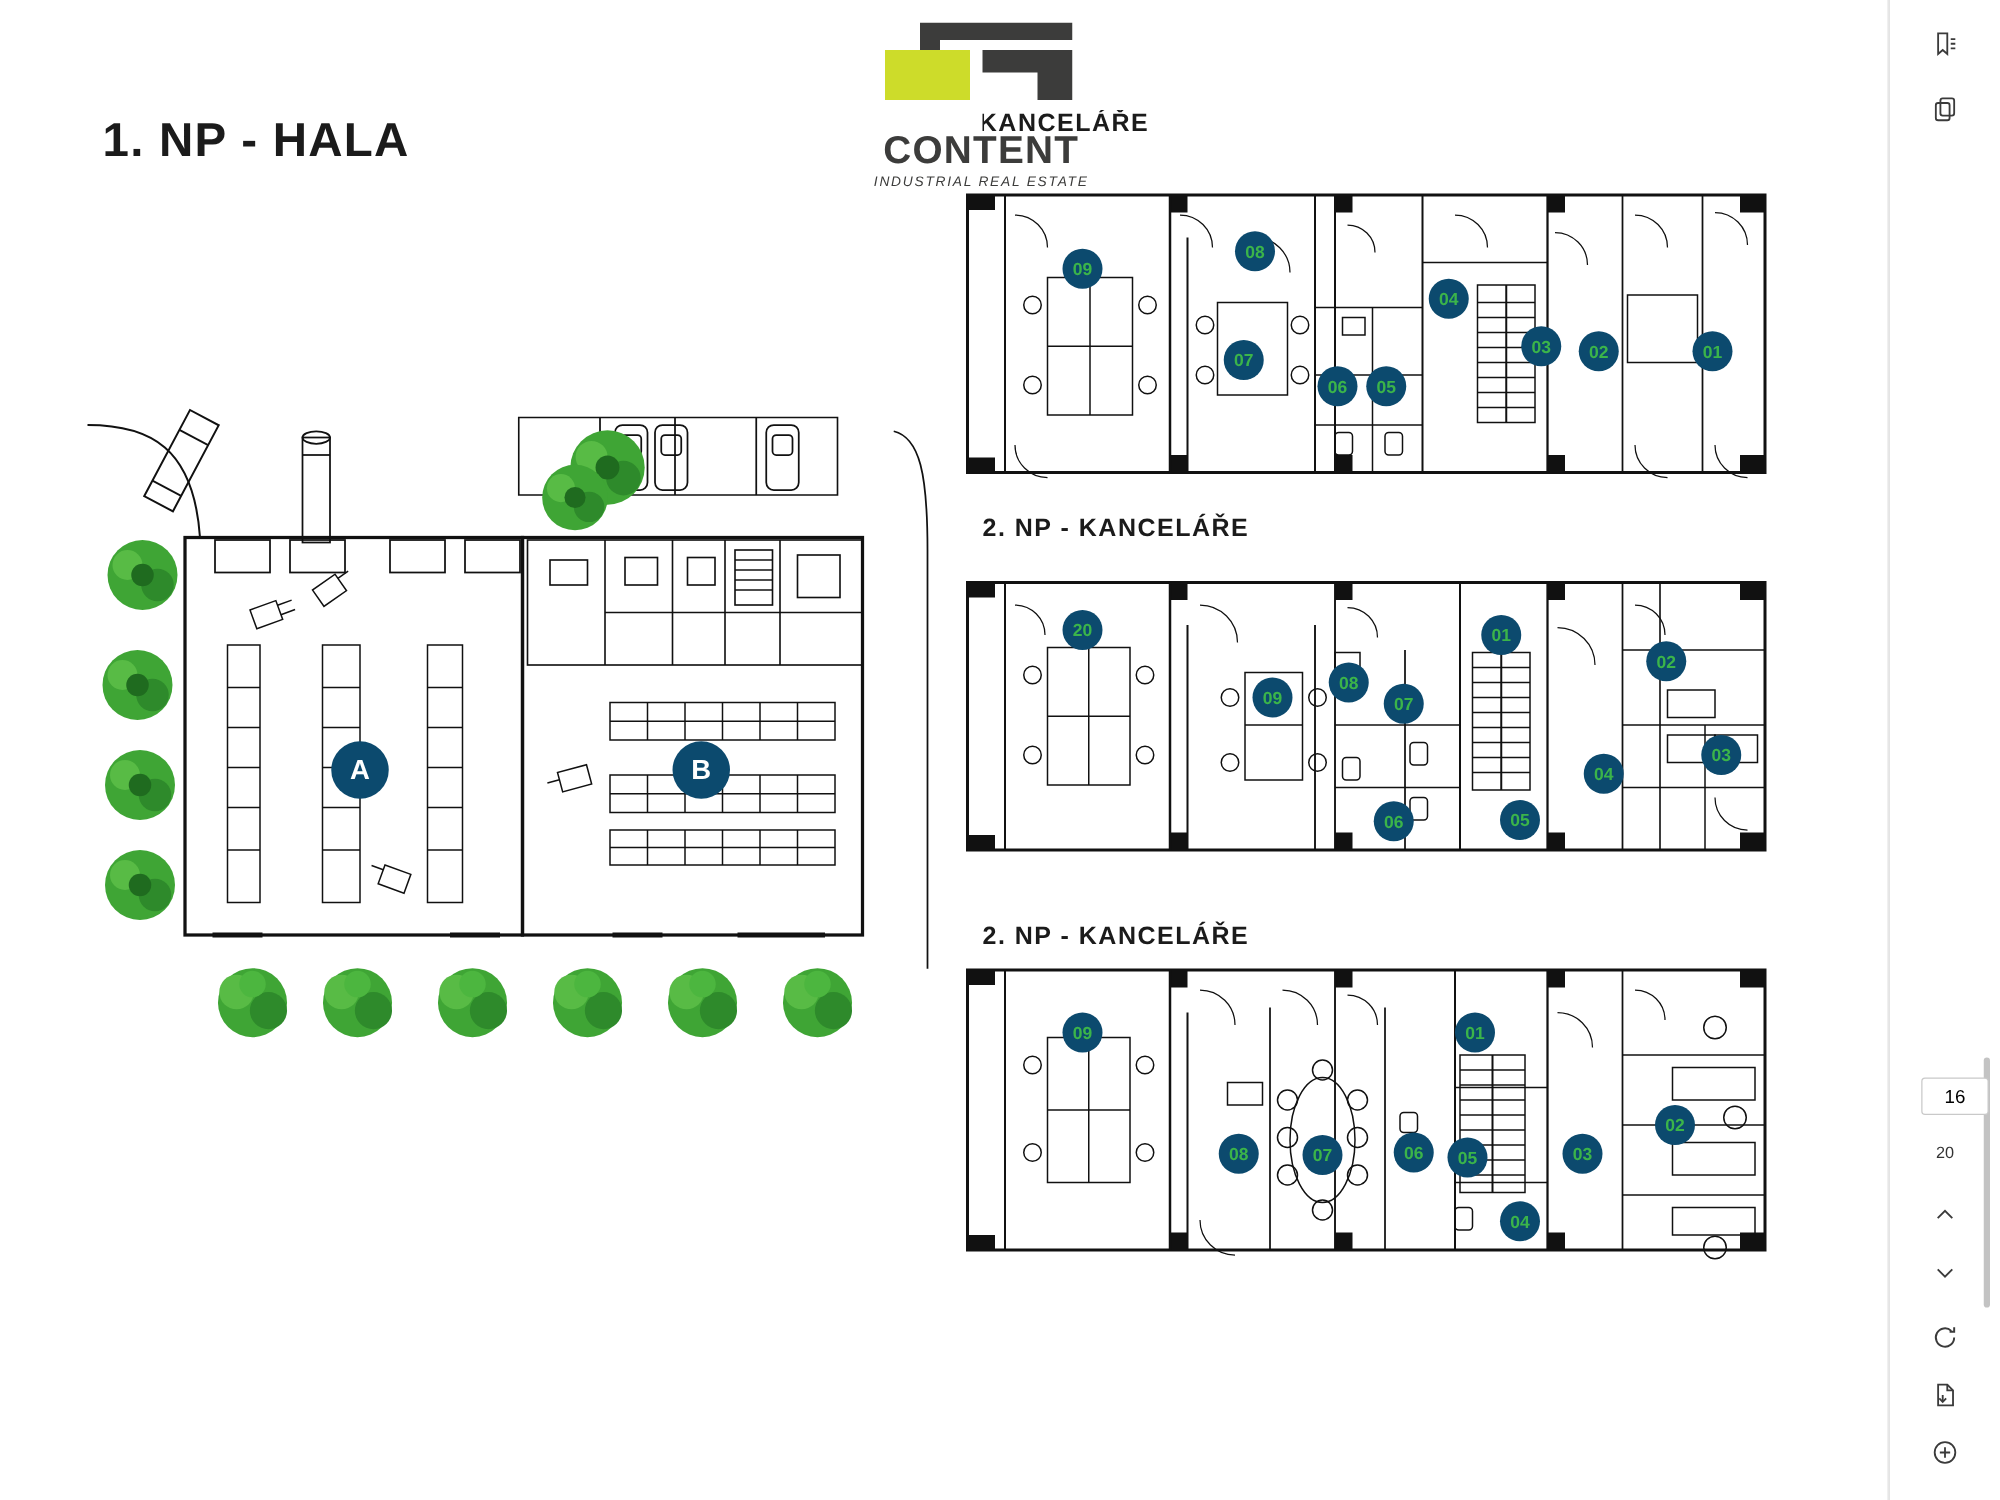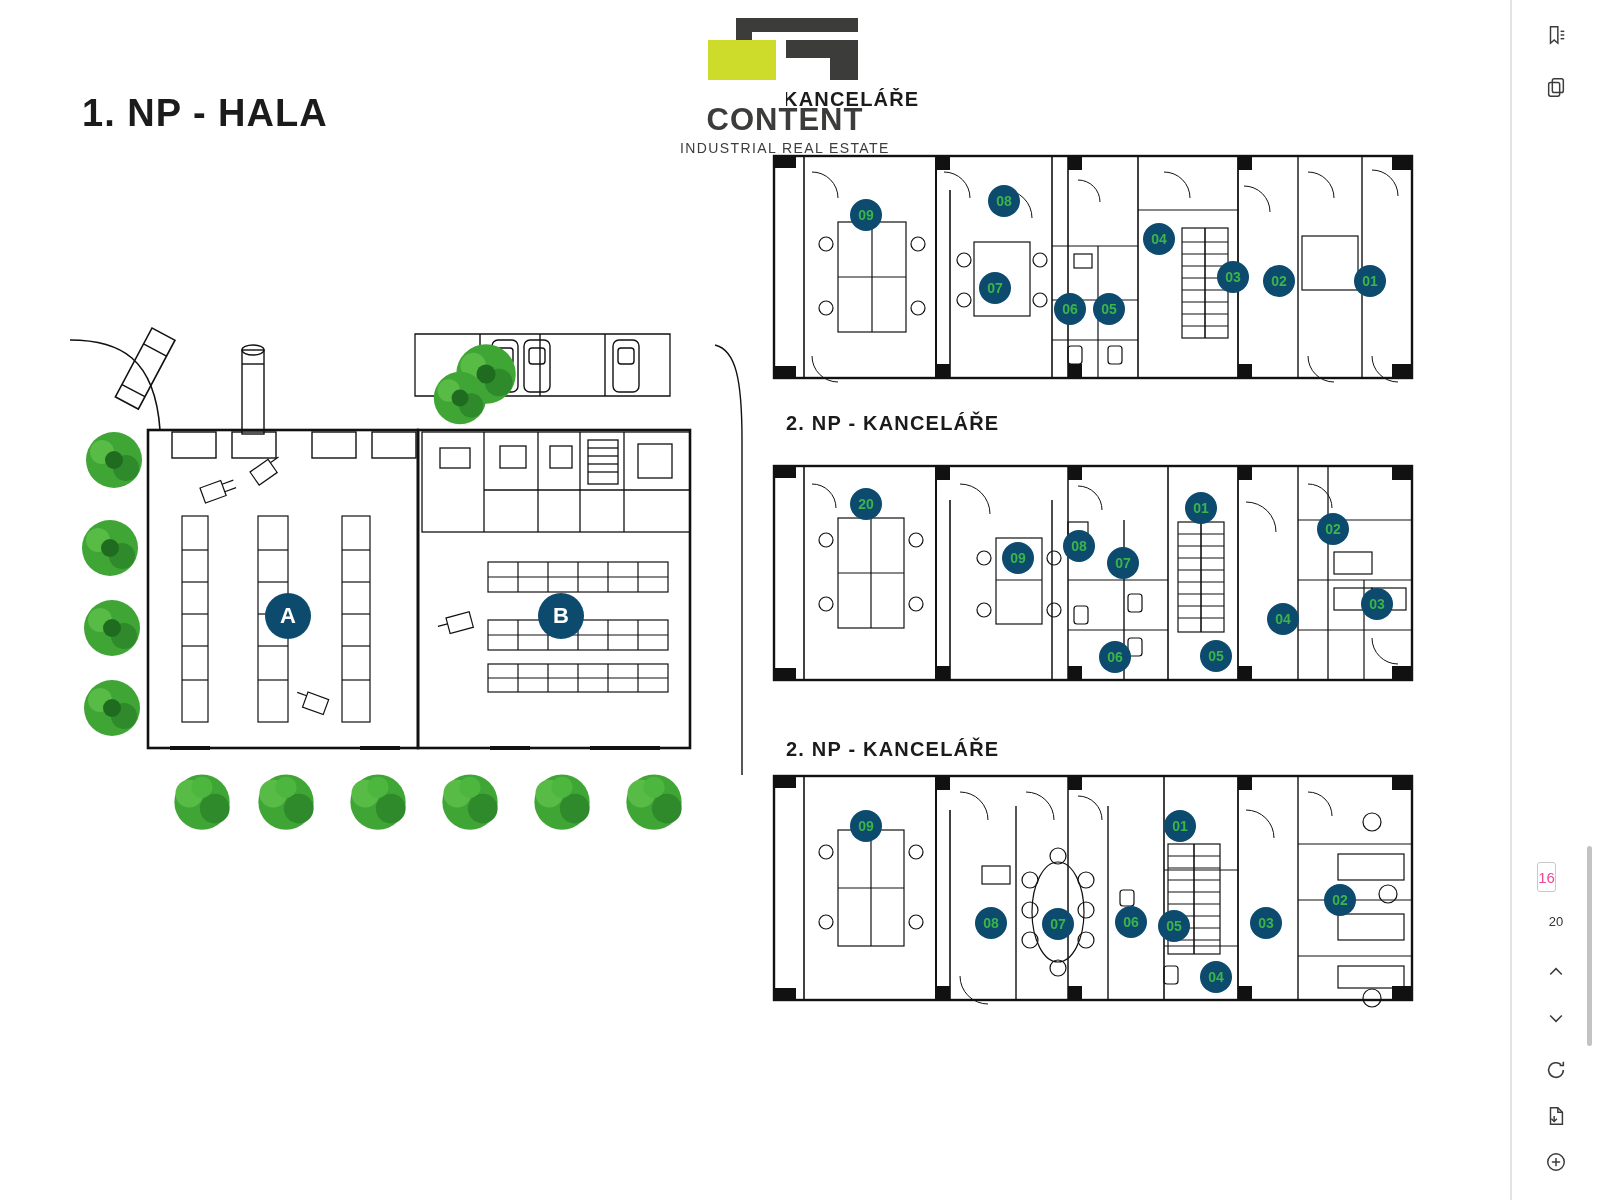--- a/index.html
+++ b/index.html
@@ -34,25 +34,25 @@
     position: absolute;
     left: 28px;
     width: 34px; height: 34px;
     display: flex; align-items: center; justify-content: center;
     color: #3b3b3b;
   }
   .rail-btn svg { display: block; }
   .page-box {
     position: absolute;
     left: 26px;
-    width: 19px; height: 30px;
+    width: 54px; height: 30px;
     border: 1px solid #c9c9c9;
     border-radius: 3px;
     display: flex; align-items: center; justify-content: center;
-    font-size: 15px; color: #ec4899;
+    font-size: 15px; color: #000000;
     background: #fff;
   }
   .page-total {
     position: absolute;
     left: 26px;
     width: 38px;
     text-align: center;
     font-size: 13px; color: #333;
   }
   .scroll-track {
@@ -113,21 +113,21 @@
     width: 210px; height: 125px;
   }
   .logo .mark { position: absolute; left: 28px; top: 0; width: 150px; height: 62px; }
   .logo .word {
     position: absolute; left: 0; top: 84px; width: 210px;
     text-align: center; font-size: 31px; font-weight: bold;
     letter-spacing: 1px; color: #3c3c3b;
   }
   .logo .sub {
     position: absolute; left: 0; top: 122px; width: 210px;
-    text-align: left; font-size: 14px; letter-spacing: 1.4px; color: #3c3c3b;
+    text-align: center; font-size: 11px; letter-spacing: 1.4px; color: #3c3c3b; font-style: italic;
   }
 
   
   .plan { position: absolute; }
   .plan svg { display: block; }
 
   
   .marker {
     position: absolute;
     border-radius: 50%;

